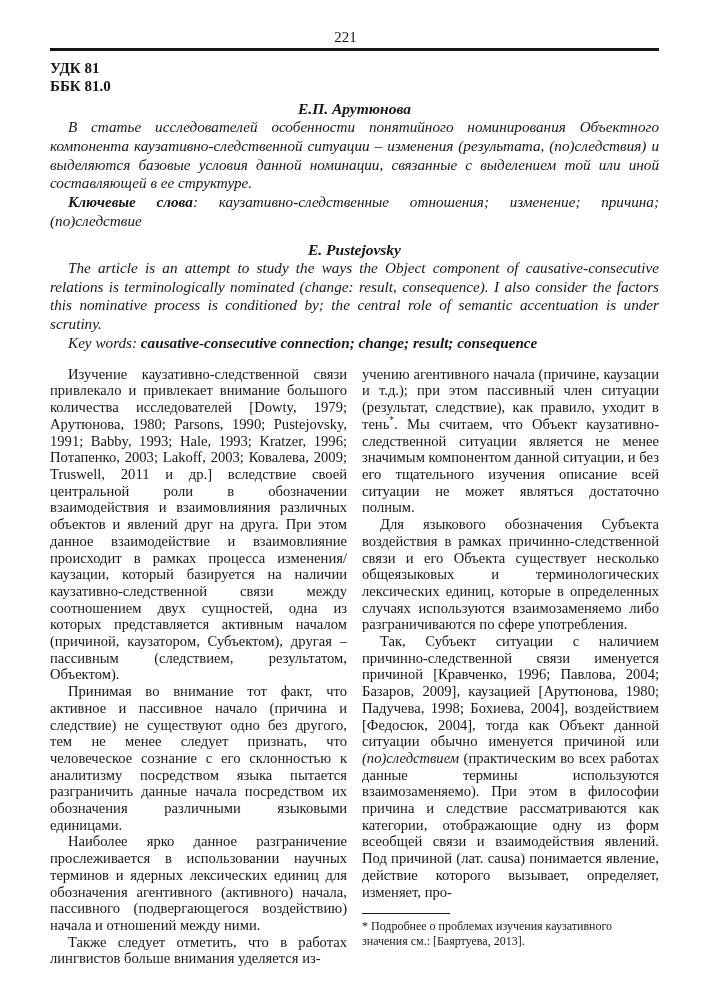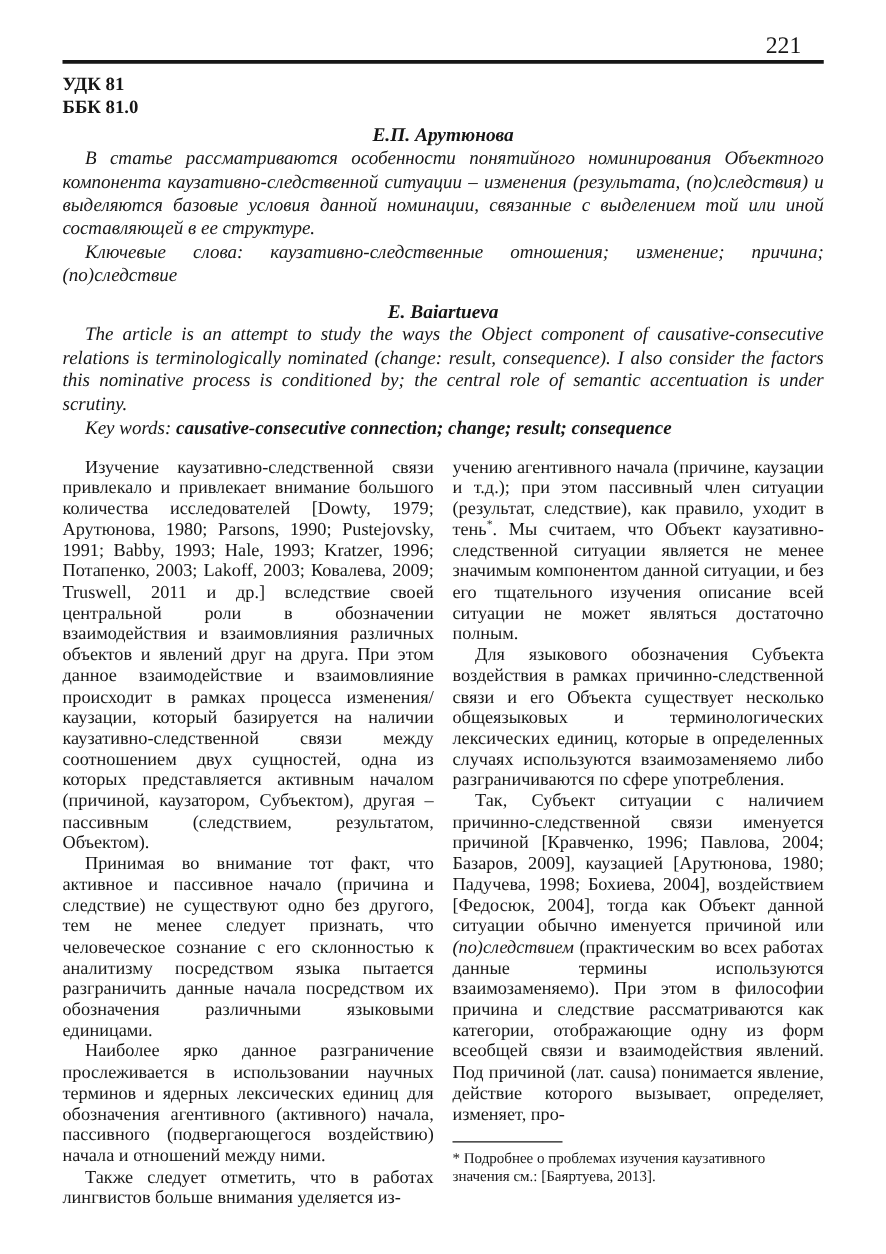--- a/index.html
+++ b/index.html
@@ -6,21 +6,21 @@
   .page{
     position:relative;
     width:709px;height:1003px;
     box-sizing:border-box;
     background:#ffffff;
     padding:28px 50px 0 50px;
     font-family:"Liberation Serif","DejaVu Serif",serif;
     color:#161616;
     overflow:hidden;
   }
-  .pagenum{text-align:right;padding-right:18px;font-size:19px;line-height:18px;}
+  .pagenum{text-align:center;padding-right:18px;font-size:15px;line-height:18px;}
   .rule{height:3px;background:#161616;margin-top:2px;}
   .meta{margin-top:9px;font-size:15px;line-height:17.5px;}
   .meta div{margin:0;font-weight:bold;}
   .author{text-align:center;font-weight:bold;font-style:italic;font-size:15.5px;line-height:19px;margin-top:4px;}
   .title{text-align:center;font-weight:bold;font-size:16.5px;line-height:19px;letter-spacing:.2px;margin-top:1px;}
   .abstract{font-size:15.2px;line-height:18.8px;text-align:justify;}
   .abstract p{margin:0;text-indent:18px;}
   .en-block{margin-top:9px;}
   .columns{
     display:flex;gap:15px;
@@ -45,26 +45,26 @@
   <div class="rule"></div>
 
   <div class="meta">
     <div>УДК 81</div>
     <div>ББК 81.0</div>
   </div>
 
   <div class="author">Е.П. Арутюнова</div>
 
   <div class="abstract">
-      <p class="para"><span style="font-style: italic;">В статье рассматриваются особенности понятийного номинирования Объектного компонента каузативно-следственной ситуации – изменения (результата, (по)следствия) и выделяются базовые условия данной номинации, связанные с выделением той или иной составляющей в ее структуре.</span></p>
-      <p class="para"><span style="font-style: italic; font-weight: normal;">Ключевые слова</span><span style="font-style: italic;">: каузативно-следственные отношения; изменение; причина; (по)следствие</span></p>
+      <p class="para"><span style="font-style: italic;">В статье исследователей особенности понятийного номинирования Объектного компонента каузативно-следственной ситуации – изменения (результата, (по)следствия) и выделяются базовые условия данной номинации, связанные с выделением той или иной составляющей в ее структуре.</span></p>
+      <p class="para"><span style="font-style: italic; font-weight: bold;">Ключевые слова</span><span style="font-style: italic;">: каузативно-следственные отношения; изменение; причина; (по)следствие</span></p>
     </div>
 
   <div class="en-block">
-    <div class="author">E. Baiartueva</div>
+    <div class="author">E. Pustejovsky</div>
     <div class="abstract">
         <p class="para"><span style="font-style: italic;">The article is an attempt to study the ways the Object component of causative-consecutive relations is terminologically nominated (change: result, consequence). I also consider the factors this nominative process is conditioned by; the central role of semantic accentuation is under scrutiny.</span></p>
         <p class="para"><span style="font-style: italic; font-weight: normal;">Key words:</span><span style="font-style: italic; font-weight: bold;"> causative-consecutive connection; change; result; consequence</span></p>
       </div>
   </div>
 
   <div class="columns">
     <div class="col">
         <p class="para"><span>Изучение каузативно-следственной связи привлекало и привлекает внимание большого количества исследователей [Dowty, 1979; Арутюнова, 1980; Parsons, 1990; Pustejovsky, 1991; Babby, 1993; Hale, 1993; Kratzer, 1996; Потапенко, 2003; Lakoff, 2003; Ковалева, 2009; Truswell, 2011 и др.] вследствие своей центральной роли в обозначении взаимодействия и взаимовлияния различных объектов и явлений друг на друга. При этом данное взаимодействие и взаимовлияние происходит в рамках процесса изменения/каузации, который базируется на наличии каузативно-следственной связи между соотношением двух сущностей, одна из которых представляется активным началом (причиной, каузатором, Субъектом), другая – пассивным (следствием, результатом, Объектом).</span></p>
         <p class="para"><span>Принимая во внимание тот факт, что активное и пассивное начало (причина и следствие) не существуют одно без другого, тем не менее следует признать, что человеческое сознание с его склонностью к аналитизму посредством языка пытается разграничить данные начала посредством их обозначения различными языковыми единицами.</span></p>

